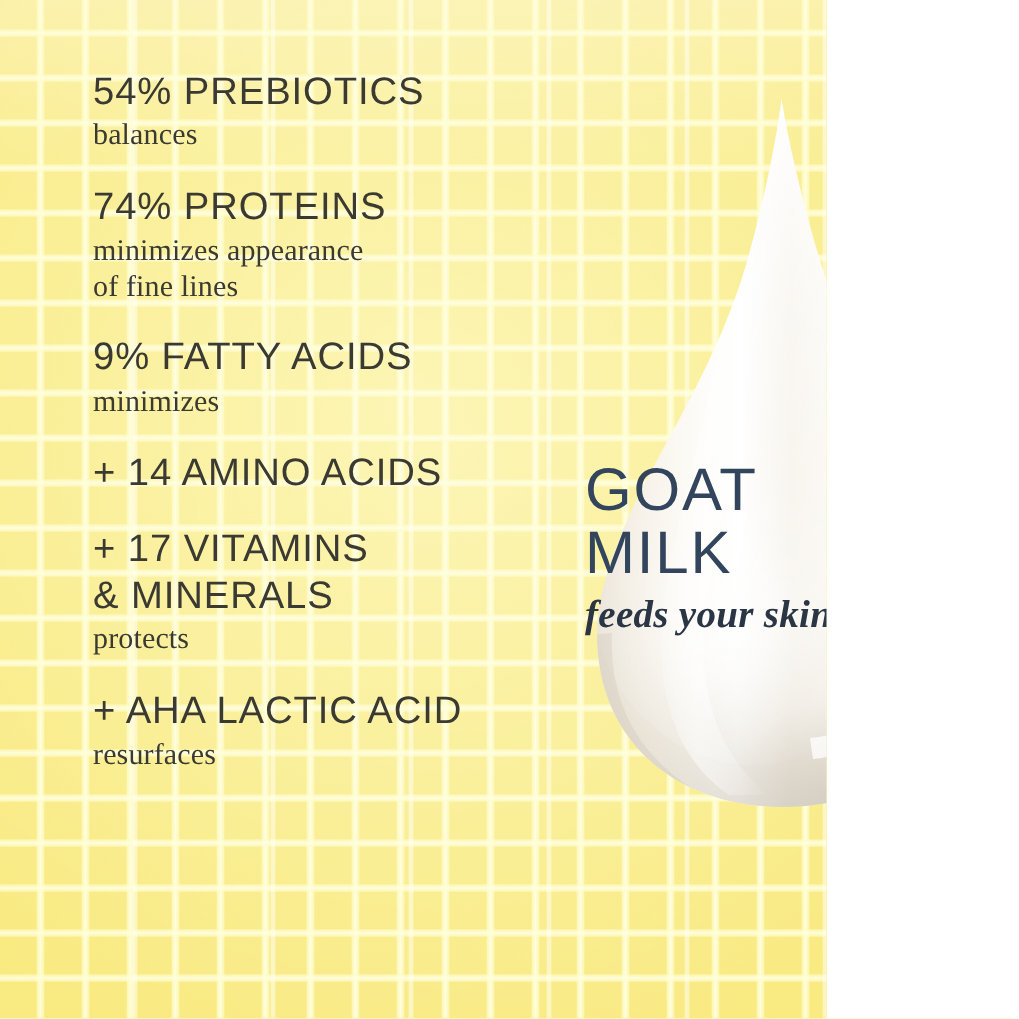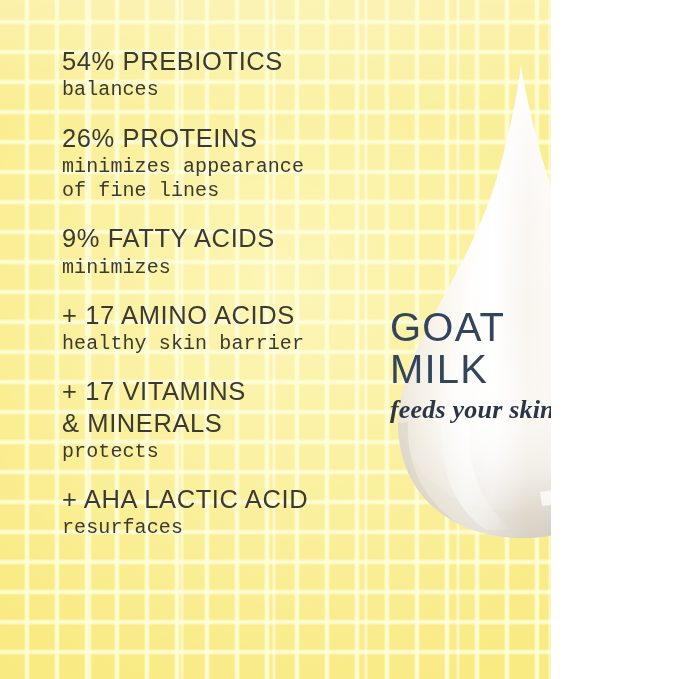--- a/index.html
+++ b/index.html
@@ -85,21 +85,21 @@
     font-family: "Liberation Sans", sans-serif;
     font-size: 25.5px;
     font-weight: 400;
     letter-spacing: 0.6px;
     line-height: 1.22;
     color: #3a3a33;
     white-space: pre-line;
     margin: 0 0 1px 0;
   }
   .ing-desc {
-    font-family: Liberation Mono, monospace;
+    font-family: Liberation Serif, serif;
     font-size: 20px;
     font-weight: 400;
     letter-spacing: 0.1px;
     line-height: 1.22;
     color: #3a3a33;
     white-space: pre-line;
     margin: 0;
   }
 
   
@@ -151,33 +151,32 @@
   <div class="bg-vignette"></div>
 
   <div class="ingredient-list">
 
     <div class="ingredient-block">
       <p class="ing-title">54% PREBIOTICS</p>
       <p class="ing-desc">balances</p>
     </div>
 
     <div class="ingredient-block">
-      <p class="ing-title">26% PROTEINS</p>
+      <p class="ing-title">74% PROTEINS</p>
       <p class="ing-desc">minimizes appearance
 of fine lines</p>
     </div>
 
     <div class="ingredient-block">
       <p class="ing-title">9% FATTY ACIDS</p>
       <p class="ing-desc">minimizes</p>
     </div>
 
     <div class="ingredient-block">
-      <p class="ing-title">+ 17 AMINO ACIDS</p>
-      <p class="ing-desc">healthy skin barrier</p>
+      <p class="ing-title">+ 14 AMINO ACIDS</p>
     </div>
 
     <div class="ingredient-block">
       <p class="ing-title">+ 17 VITAMINS
 &amp; MINERALS</p>
       <p class="ing-desc">protects</p>
     </div>
 
     <div class="ingredient-block">
       <p class="ing-title">+ AHA LACTIC ACID</p>

